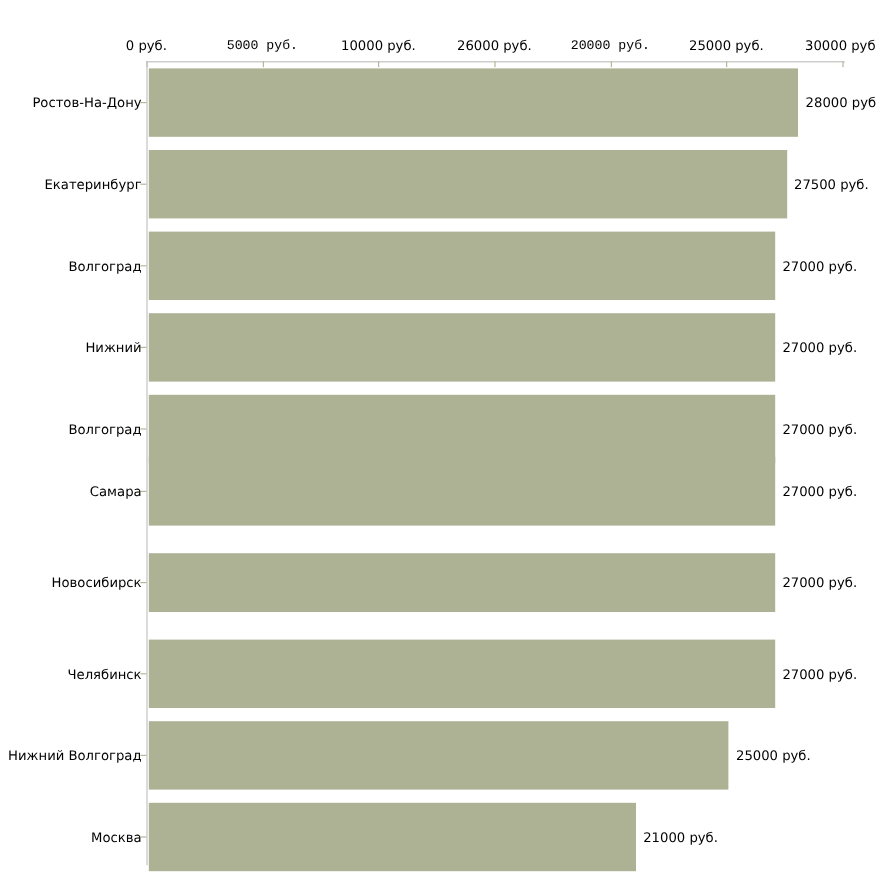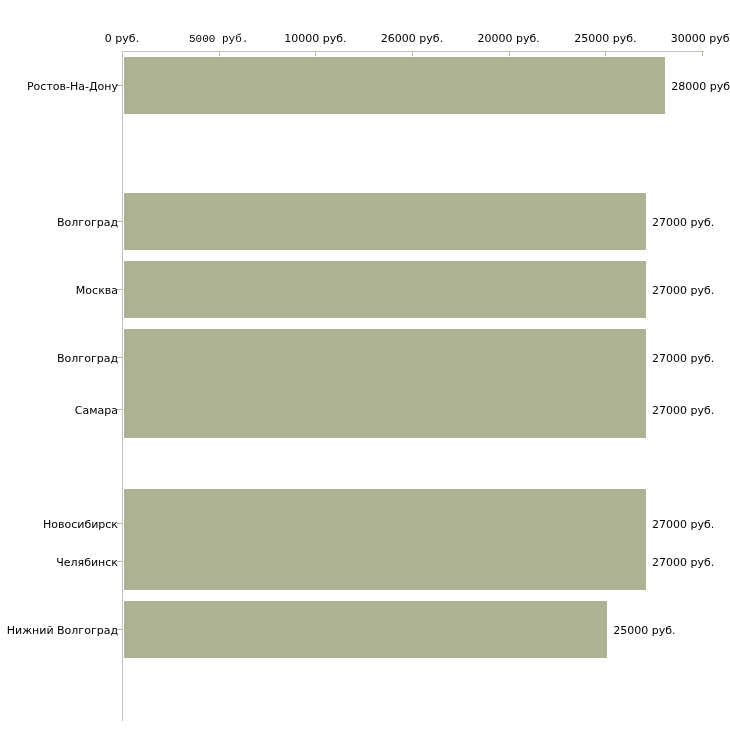--- a/index.html
+++ b/index.html
@@ -125,74 +125,86 @@
     <div id="xticks">
         <div class="tick-mark" style="left: 122px; background: rgb(182, 183, 154);"></div>
         <div class="tick-label" style="left: 122px;">0 руб.</div>
         <div class="tick-mark" style="left: 218.667px; background: rgb(182, 183, 154);"></div>
         <div class="tick-label" style="left: 218.667px; font-family: Liberation Mono, monospace;">5000 руб.</div>
         <div class="tick-mark" style="left: 315.333px; background: rgb(182, 183, 154);"></div>
         <div class="tick-label" style="left: 315.333px;">10000 руб.</div>
         <div class="tick-mark" style="left: 412px; background: rgb(182, 183, 154);"></div>
         <div class="tick-label" style="left: 412px;">26000 руб.</div>
         <div class="tick-mark" style="left: 508.667px; background: rgb(182, 183, 154);"></div>
-        <div class="tick-label" style="left: 508.667px;">20000 руб.</div>
+        <div class="tick-label" style="left: 508.667px; font-family: Liberation Mono, monospace;">20000 руб.</div>
         <div class="tick-mark" style="left: 605.333px; background: rgb(182, 183, 154);"></div>
         <div class="tick-label" style="left: 605.333px;">25000 руб.</div>
         <div class="tick-mark" style="left: 702px; background: rgb(182, 183, 154);"></div>
         <div class="tick-label" style="left: 702px;">30000 руб.</div>
       </div>
   </div>
 
   <div class="yaxis-line"></div>
 
   <div class="plot" id="plot">
       <div class="bar-row" style="top: 36px; height: 57px;">
         <div class="cat-tick" style="left: 117px; background: rgb(182, 183, 154);"></div>
         <div class="cat-label">Ростов-На-Дону</div>
         <div class="bar" title="Ростов-На-Дону: 28000 руб." style="width: 541.333px; background: rgb(174, 178, 148);"></div>
         <div class="val-label" style="left: 671.333px;">28000 руб.</div>
       </div>
+      <div class="bar-row" style="top: 104px; height: 57px;">
+        <div class="cat-tick" style="left: 117px; background: rgb(182, 183, 154);"></div>
+        <div class="cat-label">Екатеринбург</div>
+        <div class="bar" title="Екатеринбург: 27500 руб." style="width: 531.667px; background: rgb(174, 178, 148);"></div>
+        <div class="val-label" style="left: 661.667px;">27500 руб.</div>
+      </div>
       <div class="bar-row" style="top: 172px; height: 57px;">
         <div class="cat-tick" style="left: 117px; background: rgb(182, 183, 154);"></div>
         <div class="cat-label">Волгоград</div>
         <div class="bar" title="Волгоград: 27000 руб." style="width: 522px; background: rgb(174, 178, 148);"></div>
         <div class="val-label" style="left: 652px;">27000 руб.</div>
       </div>
       <div class="bar-row" style="top: 240px; height: 57px;">
         <div class="cat-tick" style="left: 117px; background: rgb(182, 183, 154);"></div>
-        <div class="cat-label">Москва</div>
+        <div class="cat-label">Нижний</div>
         <div class="bar" title="Пермь: 27000 руб." style="width: 522px; background: rgb(174, 178, 148);"></div>
         <div class="val-label" style="left: 652px;">27000 руб.</div>
       </div>
       <div class="bar-row" style="top: 308px; height: 57px;">
         <div class="cat-tick" style="left: 117px; background: rgb(182, 183, 154);"></div>
         <div class="cat-label">Волгоград</div>
         <div class="bar" title="Красноярск: 27000 руб." style="width: 522px; background: rgb(174, 178, 148);"></div>
         <div class="val-label" style="left: 652px;">27000 руб.</div>
       </div>
       <div class="bar-row" style="top: 360px; height: 57px;">
         <div class="cat-tick" style="left: 117px; background: rgb(182, 183, 154);"></div>
         <div class="cat-label">Самара</div>
         <div class="bar" title="Самара: 27000 руб." style="width: 522px; background: rgb(174, 178, 148);"></div>
         <div class="val-label" style="left: 652px;">27000 руб.</div>
       </div>
-      <div class="bar-row" style="top: 468px; height: 70px;">
+      <div class="bar-row" style="top: 440px; height: 49px;">
         <div class="cat-tick" style="left: 117px; background: rgb(182, 183, 154);"></div>
         <div class="cat-label">Новосибирск</div>
         <div class="bar" title="Новосибирск: 27000 руб." style="width: 522px; background: rgb(174, 178, 148);"></div>
         <div class="val-label" style="left: 652px;">27000 руб.</div>
       </div>
       <div class="bar-row" style="top: 512px; height: 57px;">
         <div class="cat-tick" style="left: 117px; background: rgb(182, 183, 154);"></div>
         <div class="cat-label">Челябинск</div>
         <div class="bar" title="Челябинск: 27000 руб." style="width: 522px; background: rgb(174, 178, 148);"></div>
         <div class="val-label" style="left: 652px;">27000 руб.</div>
       </div>
       <div class="bar-row" style="top: 580px; height: 57px;">
         <div class="cat-tick" style="left: 117px; background: rgb(182, 183, 154);"></div>
         <div class="cat-label">Нижний Волгоград</div>
         <div class="bar" title="Нижний Новгород: 25000 руб." style="width: 483.333px; background: rgb(174, 178, 148);"></div>
         <div class="val-label" style="left: 613.333px;">25000 руб.</div>
       </div>
+      <div class="bar-row" style="top: 648px; height: 57px;">
+        <div class="cat-tick" style="left: 117px; background: rgb(182, 183, 154);"></div>
+        <div class="cat-label">Москва</div>
+        <div class="bar" title="Москва: 21000 руб." style="width: 406px; background: rgb(174, 178, 148);"></div>
+        <div class="val-label" style="left: 536px;">21000 руб.</div>
+      </div>
     </div>
 
 </div>
 
 </body></html>

